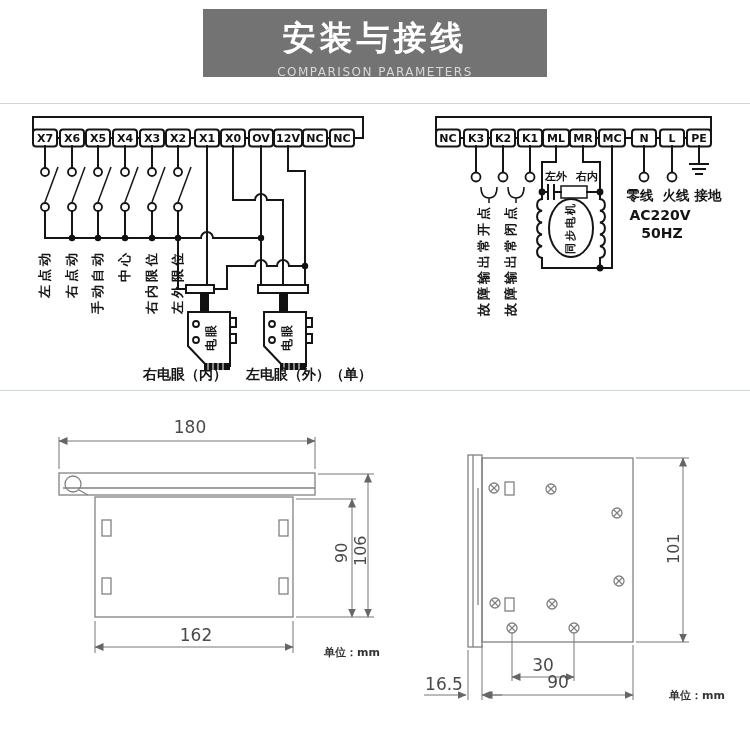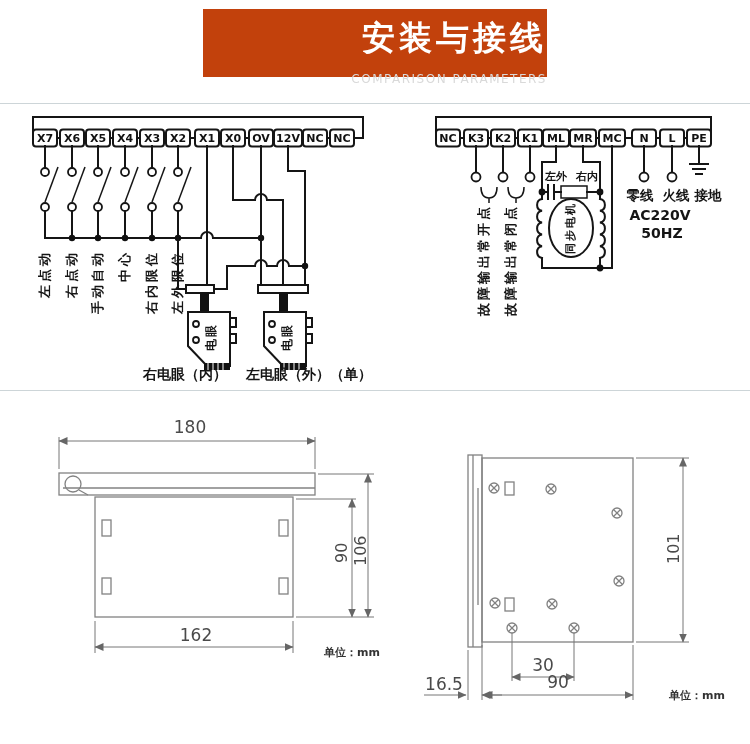--- a/index.html
+++ b/index.html
@@ -1,21 +1,21 @@
 <!DOCTYPE html>
 <html><head>
 <meta charset="utf-8">
 <style>
   html,body{margin:0;padding:0;background:#ffffff;}
   .page{position:relative;width:750px;height:744px;background:#ffffff;overflow:hidden;
         font-family:"DejaVu Sans","Liberation Sans",sans-serif;}
-  .banner{position:absolute;left:203px;top:9px;width:344px;height:68px;background:#c2410c;
-          color:#ffffff;text-align:right;}
+  .banner{position:absolute;left:203px;top:9px;width:344px;height:68px;background:#737373;
+          color:#ffffff;text-align:center;}
   .banner-title{font-size:33px;font-weight:bold;letter-spacing:4px;margin-top:7px;}
-  .banner-sub{font-size:12px;color:#d9d9d9;letter-spacing:1.5px;margin-top:11px;}
+  .banner-sub{font-size:12px;color:#d9d9d9;letter-spacing:1.5px;margin-top:4px;}
   .divider{position:absolute;left:0;width:750px;height:1px;background:#cdd5d8;}
   svg{position:absolute;}
   .wire{stroke:#151515;stroke-width:2;fill:none;stroke-linecap:square;}
   .wire15{stroke:#151515;stroke-width:1.5;fill:none;}
   .tbox{fill:#ffffff;stroke:#151515;stroke-width:2;}
   .tlabel{font-size:11px;font-weight:bold;fill:#111111;text-anchor:middle;
           font-family:"DejaVu Sans","Liberation Sans",sans-serif;}
   .dot{fill:#111111;stroke:none;}
   .oc{fill:#ffffff;stroke:#151515;stroke-width:1.8;}
   .cjk{font-weight:600;fill:#151515;text-anchor:middle;

